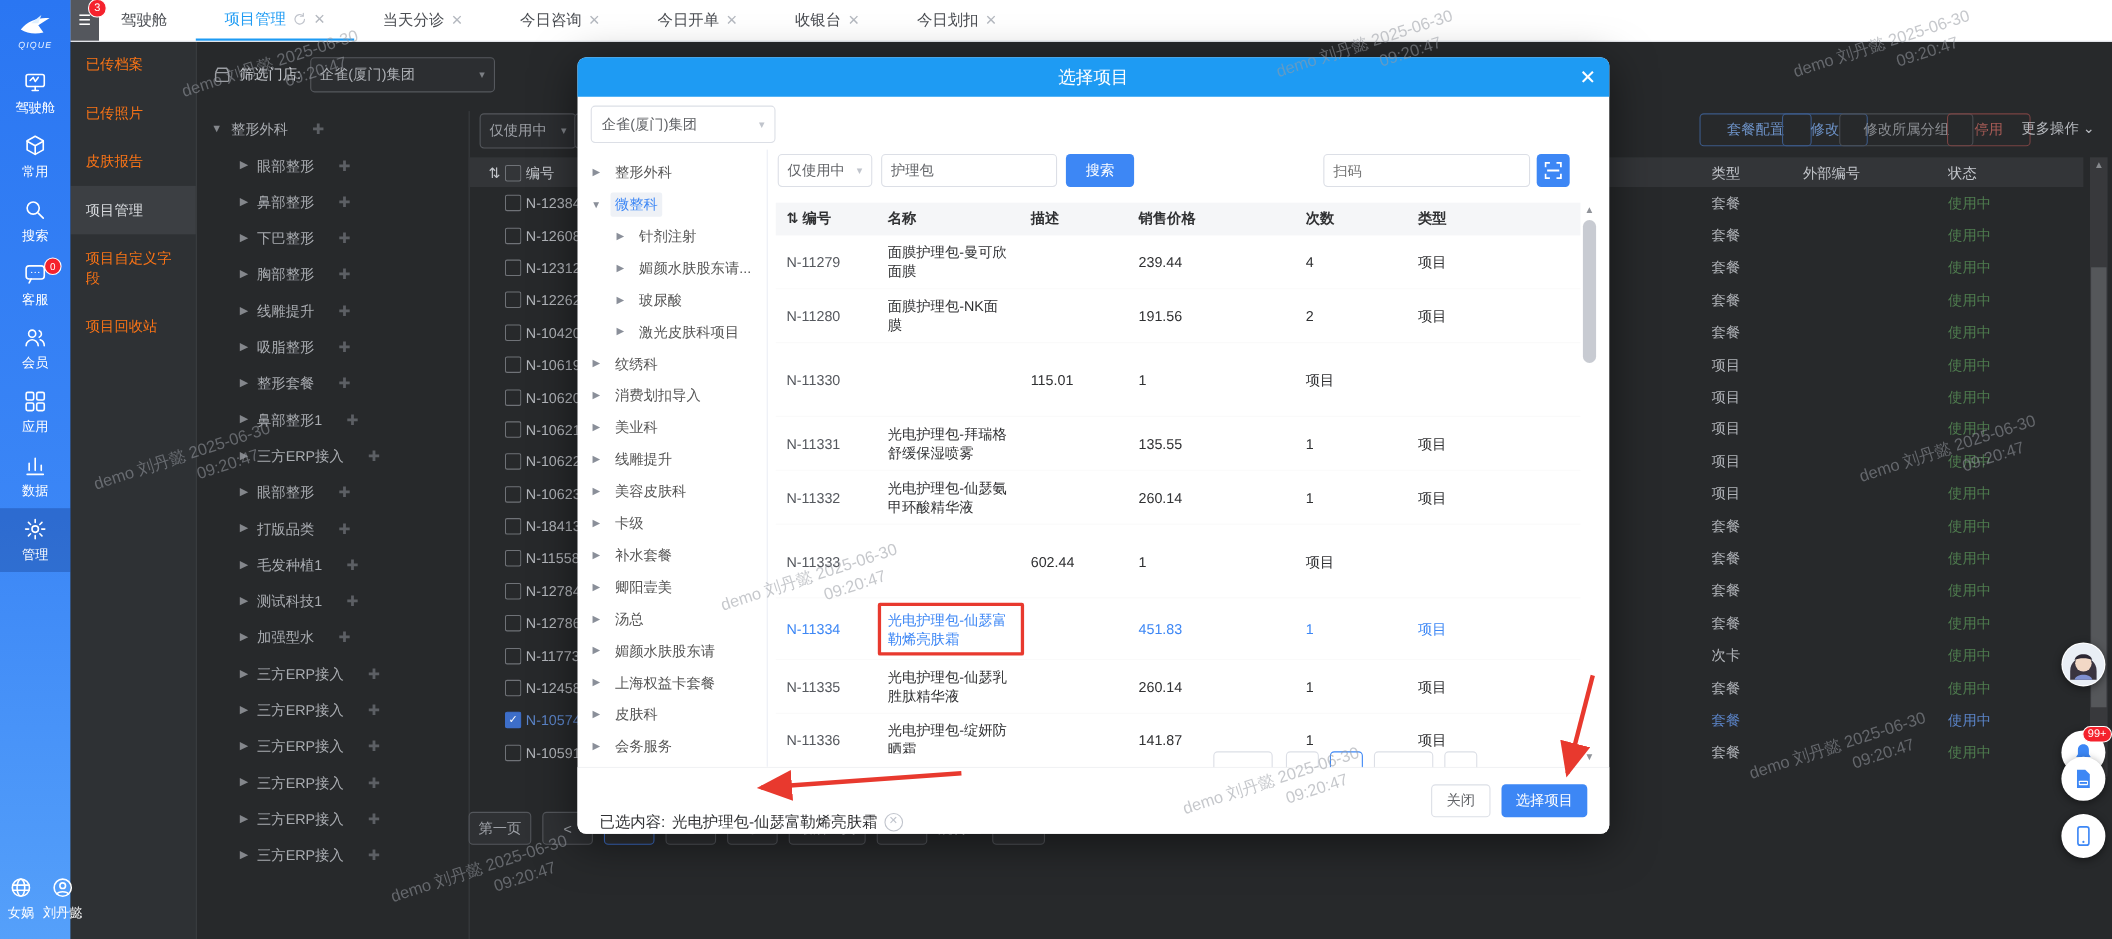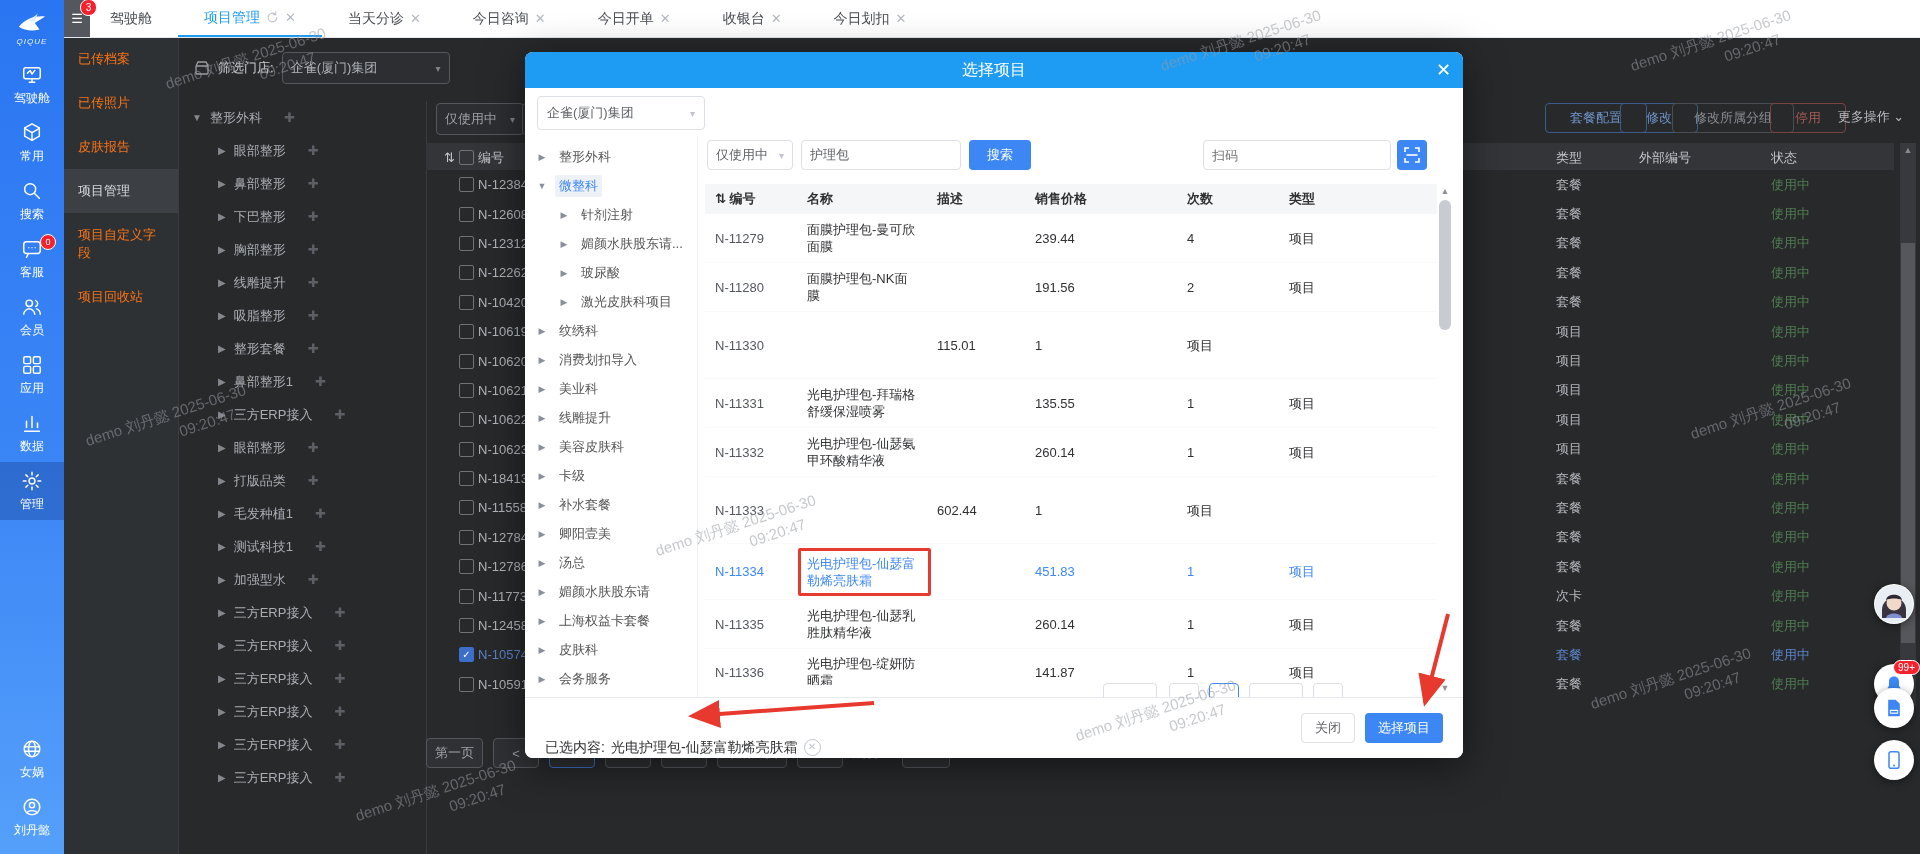--- a/index.html
+++ b/index.html
@@ -9,21 +9,21 @@
   
   #sidebar{position:absolute;left:0;top:0;width:64px;height:854px;z-index:40;
     background:linear-gradient(180deg,#2a76f2 0%,#3b86f6 55%,#55a0fa 100%);
     display:flex;flex-direction:column;align-items:center;color:#fff;}
   .logo{width:64px;height:56px;display:flex;flex-direction:column;align-items:center;justify-content:center;gap:2px;}
   .logo-word{font-size:8px;letter-spacing:1px;color:#eaf3ff;font-style:italic;}
   .sb-item{width:64px;height:58px;display:flex;flex-direction:column;align-items:center;justify-content:center;gap:4px;position:relative;cursor:pointer;}
   .sb-item.active{background:rgba(10,40,110,0.28);}
   .sb-label{font-size:12px;color:#fff;white-space:nowrap;}
   .sb-badge{position:absolute;top:4px;right:8px;background:#f5222d;color:#fff;border-radius:8px;font-size:9px;min-width:14px;height:14px;line-height:14px;text-align:center;border:1px solid #fff;}
-  .sb-bottom{position:absolute;left:0;width:76px;bottom:8px;display:flex;flex-direction:column;}
+  .sb-bottom{position:absolute;left:0;width:76px;bottom:8px;display:flex;flex-direction:row;}
   
   #tabbar{position:absolute;left:64px;top:0;right:0;height:37px;background:#fff;z-index:30;
     border-bottom:1px solid #e4e7ed;display:flex;align-items:stretch;}
   #hamburger{position:absolute;left:0;top:0;width:26px;height:37px;background:#54575d;color:#fff;
     display:flex;align-items:center;justify-content:center;font-size:13px;z-index:5;cursor:pointer;}
   #menu-badge{position:absolute;left:16px;top:-1px;background:#f5222d;color:#fff;border-radius:8px;
     font-size:10px;min-width:15px;height:15px;line-height:15px;text-align:center;border:1px solid #fff;z-index:6;}
   #tabs{display:flex;margin-left:20px;align-items:stretch;}
   .tab{display:flex;align-items:center;gap:6px;padding:0 26px;color:#4a4d52;font-size:14px;cursor:pointer;position:relative;}
   .tab.active{color:#1e9bf3;border-bottom:2px solid #1e9bf3;}

